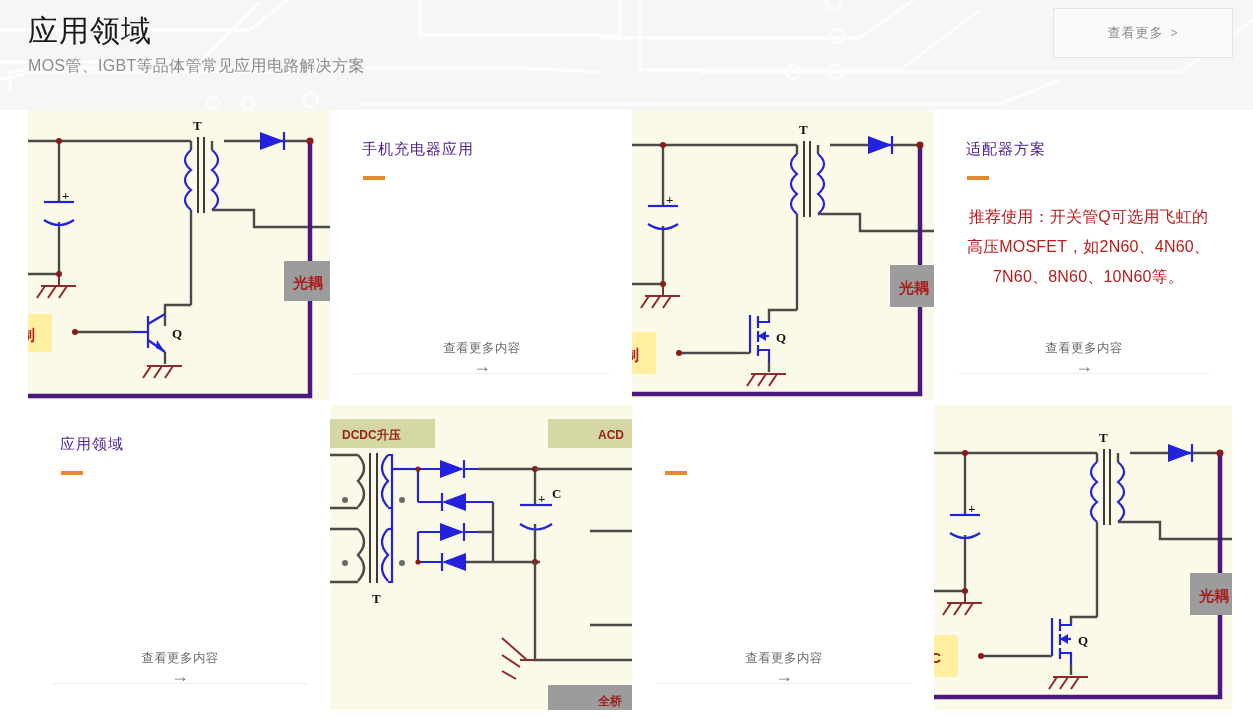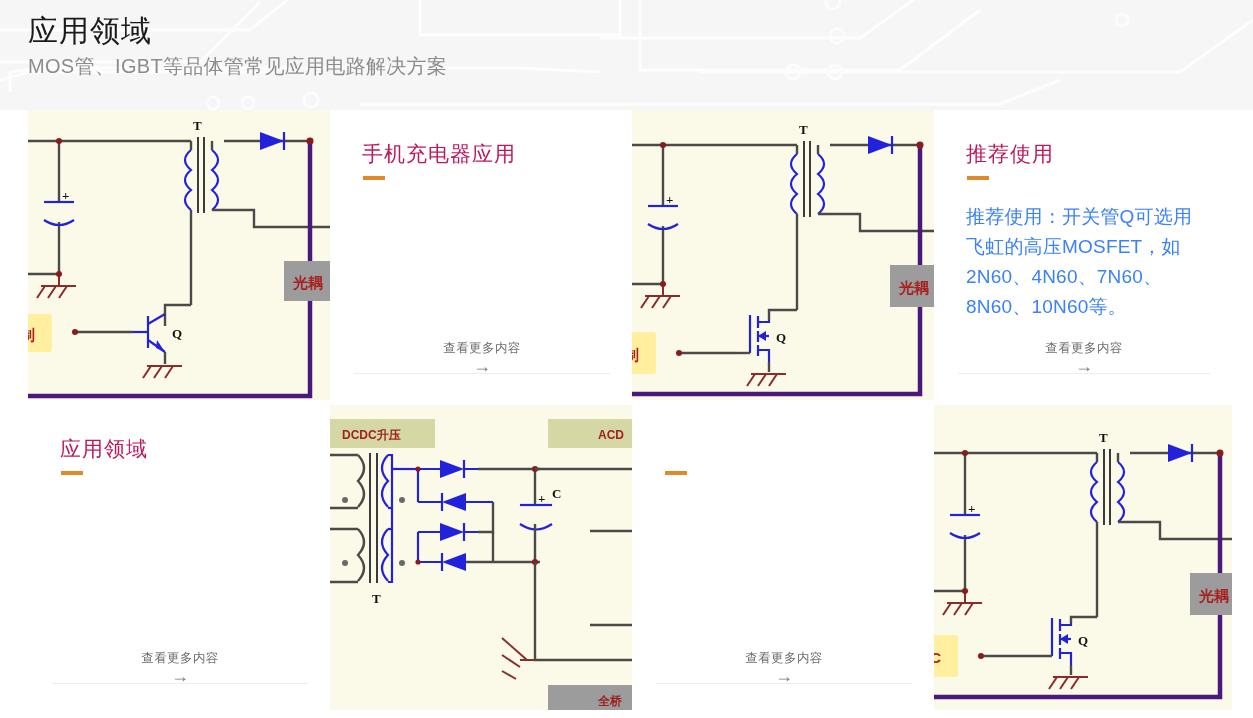--- a/index.html
+++ b/index.html
@@ -19,21 +19,21 @@
     overflow: hidden;
   }
   .header-pattern { position: absolute; inset: 0; }
   .header-title {
     position: absolute; left: 28px; top: 10px;
     font-size: 30px; color: #1a1a1a; letter-spacing: 1px;
     line-height: 42px; white-space: nowrap;
   }
   .header-sub {
     position: absolute; left: 28px; top: 54px;
-    font-size: 20px; color: #8c8c8c; letter-spacing: .3px;
+    font-size: 16px; color: #8c8c8c; letter-spacing: .3px;
     line-height: 24px; white-space: nowrap;
   }
   .more-btn {
     position: absolute; left: 1053px; top: 8px; width: 180px; height: 50px;
     border: 1px solid #e3e3e3; background: #fafafa;
     display: flex; align-items: center; justify-content: center;
     font-size: 13px; color: #8a8a8a; letter-spacing: 1px;
     cursor: pointer;
   }
   .more-btn .chev { margin-left: 7px; font-size: 12px; color: #9a9a9a; }
@@ -47,29 +47,29 @@
   .c1 { left: 302px; width: 302px; }
   .c2 { left: 604px; width: 302px; }
   .c3 { left: 906px; width: 298px; }
   .r0 { top: 0px;   height: 290px; }
   .r1 { top: 295px; height: 305px; }
 
   
   .txtcard { background: #ffffff; position: relative; height: 100%; width: 100%; }
   .txt-title {
     position: absolute; left: 32px; top: 30px;
-    font-size: 21px; color: #be185d; letter-spacing: 1px; white-space: nowrap;
+    font-size: 15px; color: #4c1d95; letter-spacing: 1px; white-space: nowrap;
   }
   .txt-rule {
     position: absolute; left: 33px; top: 66px; width: 22px; height: 4px;
     background: #e08a2b;
   }
   .txt-body {
     position: absolute; left: 32px; top: 92px; width: 245px;
-    font-size: 19px; color: #3b82f6; line-height: 30px; letter-spacing: .2px;
+    font-size: 16px; color: #b91c1c; line-height: 30px; letter-spacing: .2px; text-align: center;
   }
   .txt-foot {
     position: absolute; left: 24px; right: 22px; bottom: 26px; height: 34px;
     border-bottom: 1px solid #eeeeee;
     display: flex; align-items: center; justify-content: space-between;
     cursor: pointer;
     flex-direction: column;
   }
   .txt-foot .lbl { font-size: 12.5px; color: #6e6e6e; letter-spacing: .4px; }
   .txt-foot .arw { font-size: 18px; color: #7a7a7a; line-height: 18px; }
@@ -117,20 +117,24 @@
         <circle cx="835" cy="72" r="7"></circle>
         <circle cx="837" cy="36" r="7"></circle>
         <circle cx="833" cy="2" r="7"></circle>
         <circle cx="1122" cy="20" r="6"></circle>
       </g>
     </svg>
 
     <div class="header-title">应用领域</div>
     <div class="header-sub">MOS管、IGBT等品体管常见应用电路解决方案</div>
 
+    <div class="more-btn">
+      <span>查看更多</span>
+      <span class="chev">&gt;</span>
+    </div>
   </div>
 
   <div class="grid">
 
     <div class="cell c0 r0">
       <div class="circuit">
         <svg viewBox="0 0 302 290" preserveAspectRatio="none">
           <rect x="0" y="0" width="302" height="290" fill="#fbfae8"></rect>
 
           <path class="wire" d="M-5 31 L163 31"></path>
@@ -249,21 +253,21 @@
           <path class="bus" d="M288 32 L288 284 L-5 284"></path>
           <circle class="node" cx="288" cy="35" r="3.5"></circle>
           <rect class="lbl-gray-box" x="258" y="155" width="60" height="42"></rect>
           <text class="cn-red" x="267" y="183">光耦</text>
         </svg>
       </div>
     </div>
 
     <div class="cell c3 r0">
       <div class="txtcard">
-        <div class="txt-title">推荐使用</div>
+        <div class="txt-title">适配器方案</div>
         <div class="txt-rule"></div>
         <div class="txt-body">推荐使用：开关管Q可选用飞虹的高压MOSFET，如2N60、4N60、7N60、8N60、10N60等。</div>
         <div class="txt-foot">
           <span class="lbl">查看更多内容</span>
           <span class="arw">→</span>
         </div>
       </div>
     </div>
 
     <div class="cell c0 r1">

